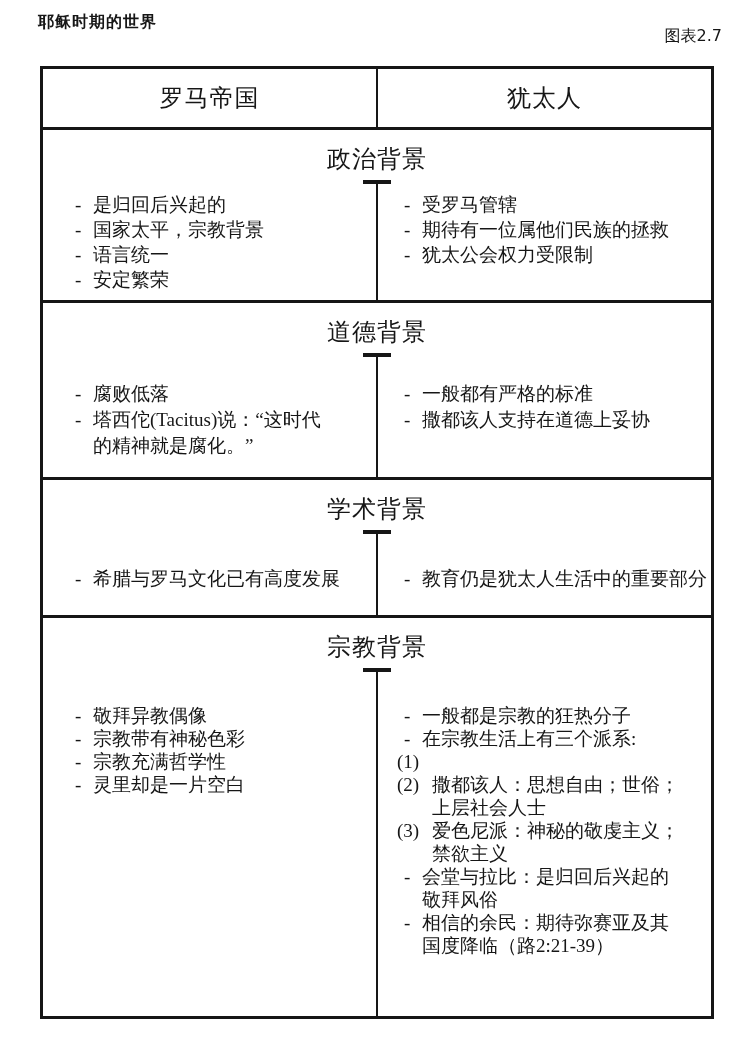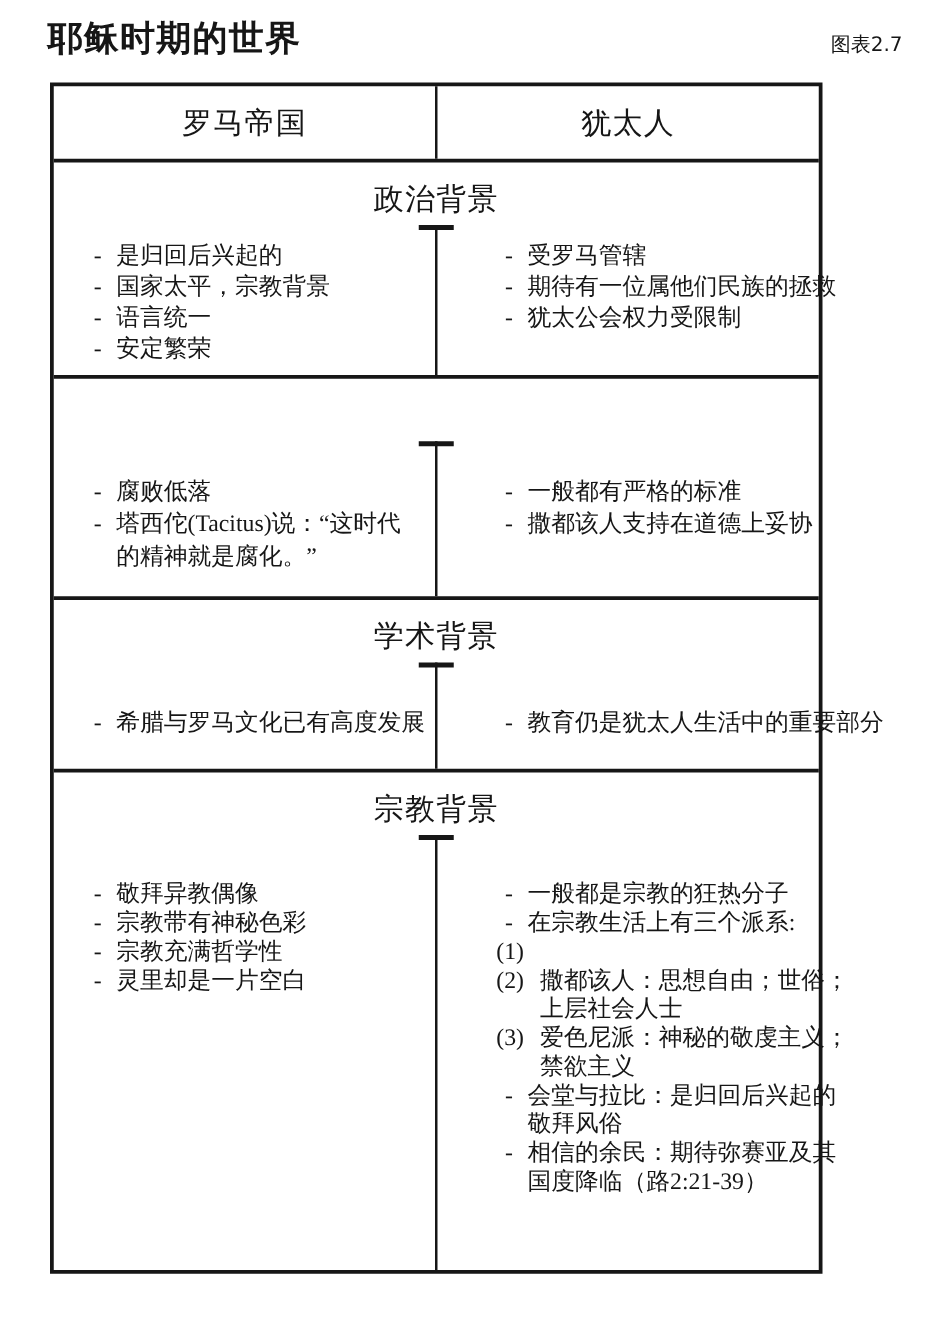--- a/index.html
+++ b/index.html
@@ -3,25 +3,25 @@
 <meta charset="utf-8">
 <style>
   html,body{margin:0;padding:0;}
   body{
     width:756px;height:1061px;background:#ffffff;color:#161616;
     font-family:"DejaVu Sans", sans-serif;
     -webkit-font-smoothing:antialiased;
   }
   .page{position:relative;width:756px;height:1061px;overflow:hidden;background:#fff;}
 
-  .doc-title{position:absolute;left:38px;top:12px;font-size:28px;font-weight:bold;letter-spacing:1px;}
+  .doc-title{position:absolute;left:38px;top:12px;font-size:16px;font-weight:bold;letter-spacing:1px;}
   .figure-label{position:absolute;right:34px;top:26px;font-size:16px;}
 
   .chart{
-    position:absolute;left:40px;top:66px;width:618px;height:953px;
+    position:absolute;left:40px;top:66px;width:674px;height:953px;
     border:3px solid #161616;box-sizing:border-box;background:#fff;
   }
 
   .head-row{display:flex;height:58px;}
   .head-cell{
     flex:1;display:flex;align-items:center;justify-content:center;
     font-size:24px;letter-spacing:1px;
   }
   .head-cell.first{border-right:2px solid #161616;}
 
@@ -106,20 +106,21 @@
           <span class="txt">期待有一位属他们民族的拯救</span>
         </div>
         <div class="item">
           <span class="marker">-</span>
           <span class="txt">犹太公会权力受限制</span>
         </div>
       </div>
     </div>
 
     <div class="section s2">
+      <div class="sec-heading">道德背景</div>
       <div class="tee"></div>
       <div class="vline"></div>
       <div class="col left">
         <div class="item">
           <span class="marker">-</span>
           <span class="txt">腐败低落</span>
         </div>
         <div class="item">
           <span class="marker">-</span>
           <span class="txt">塔西佗(Tacitus)说：“这时代

